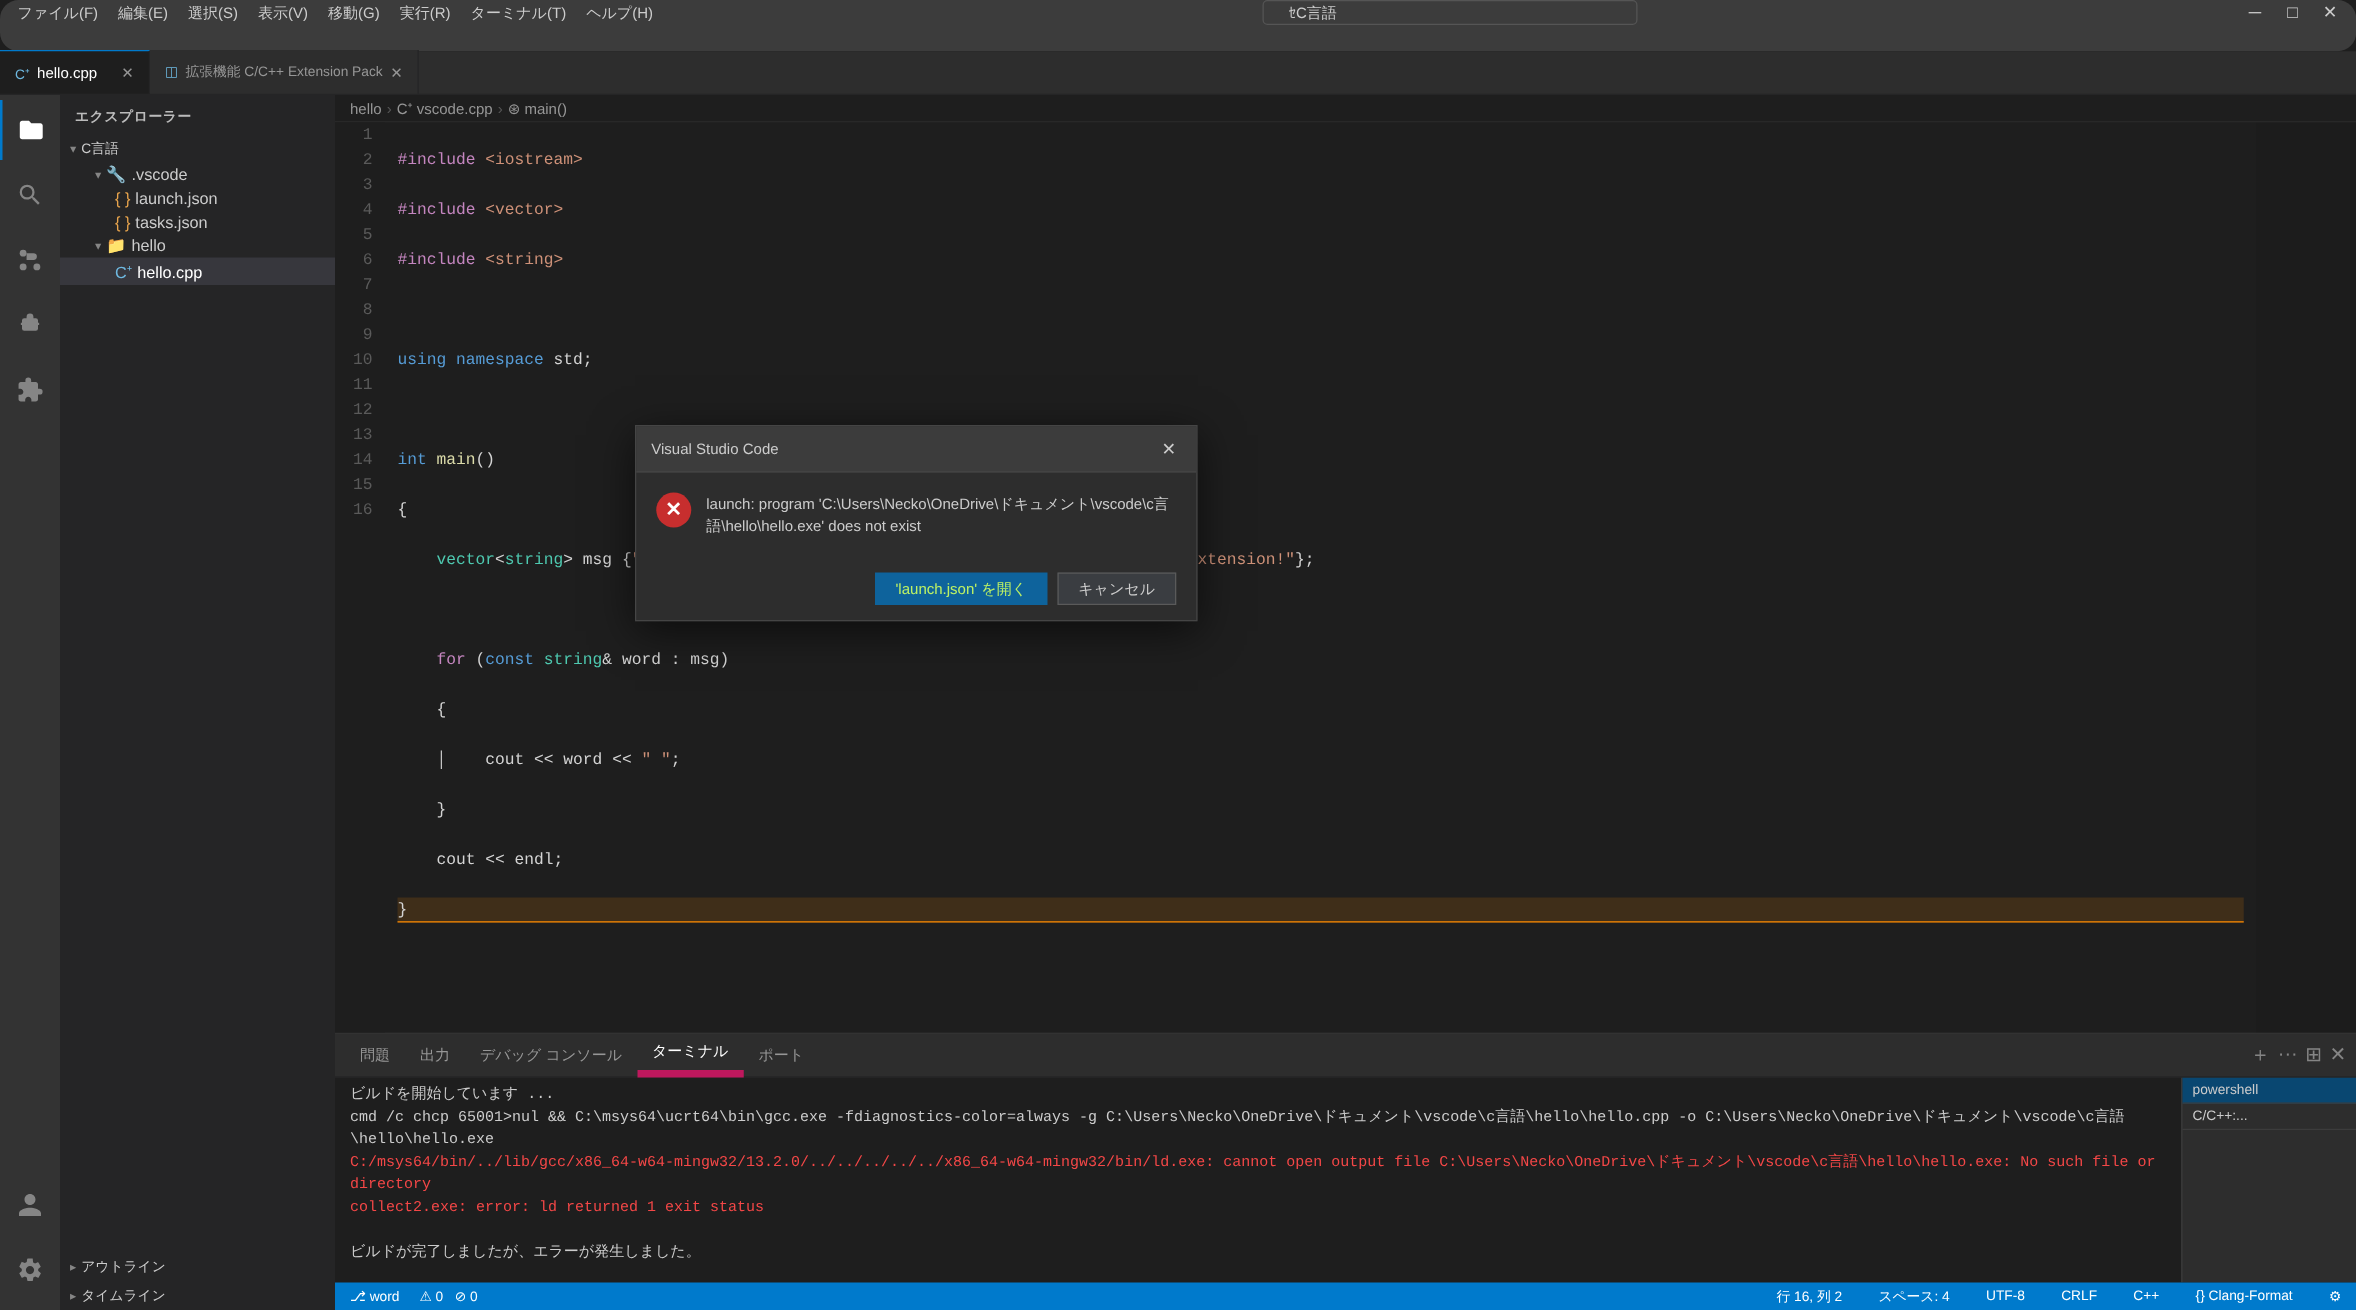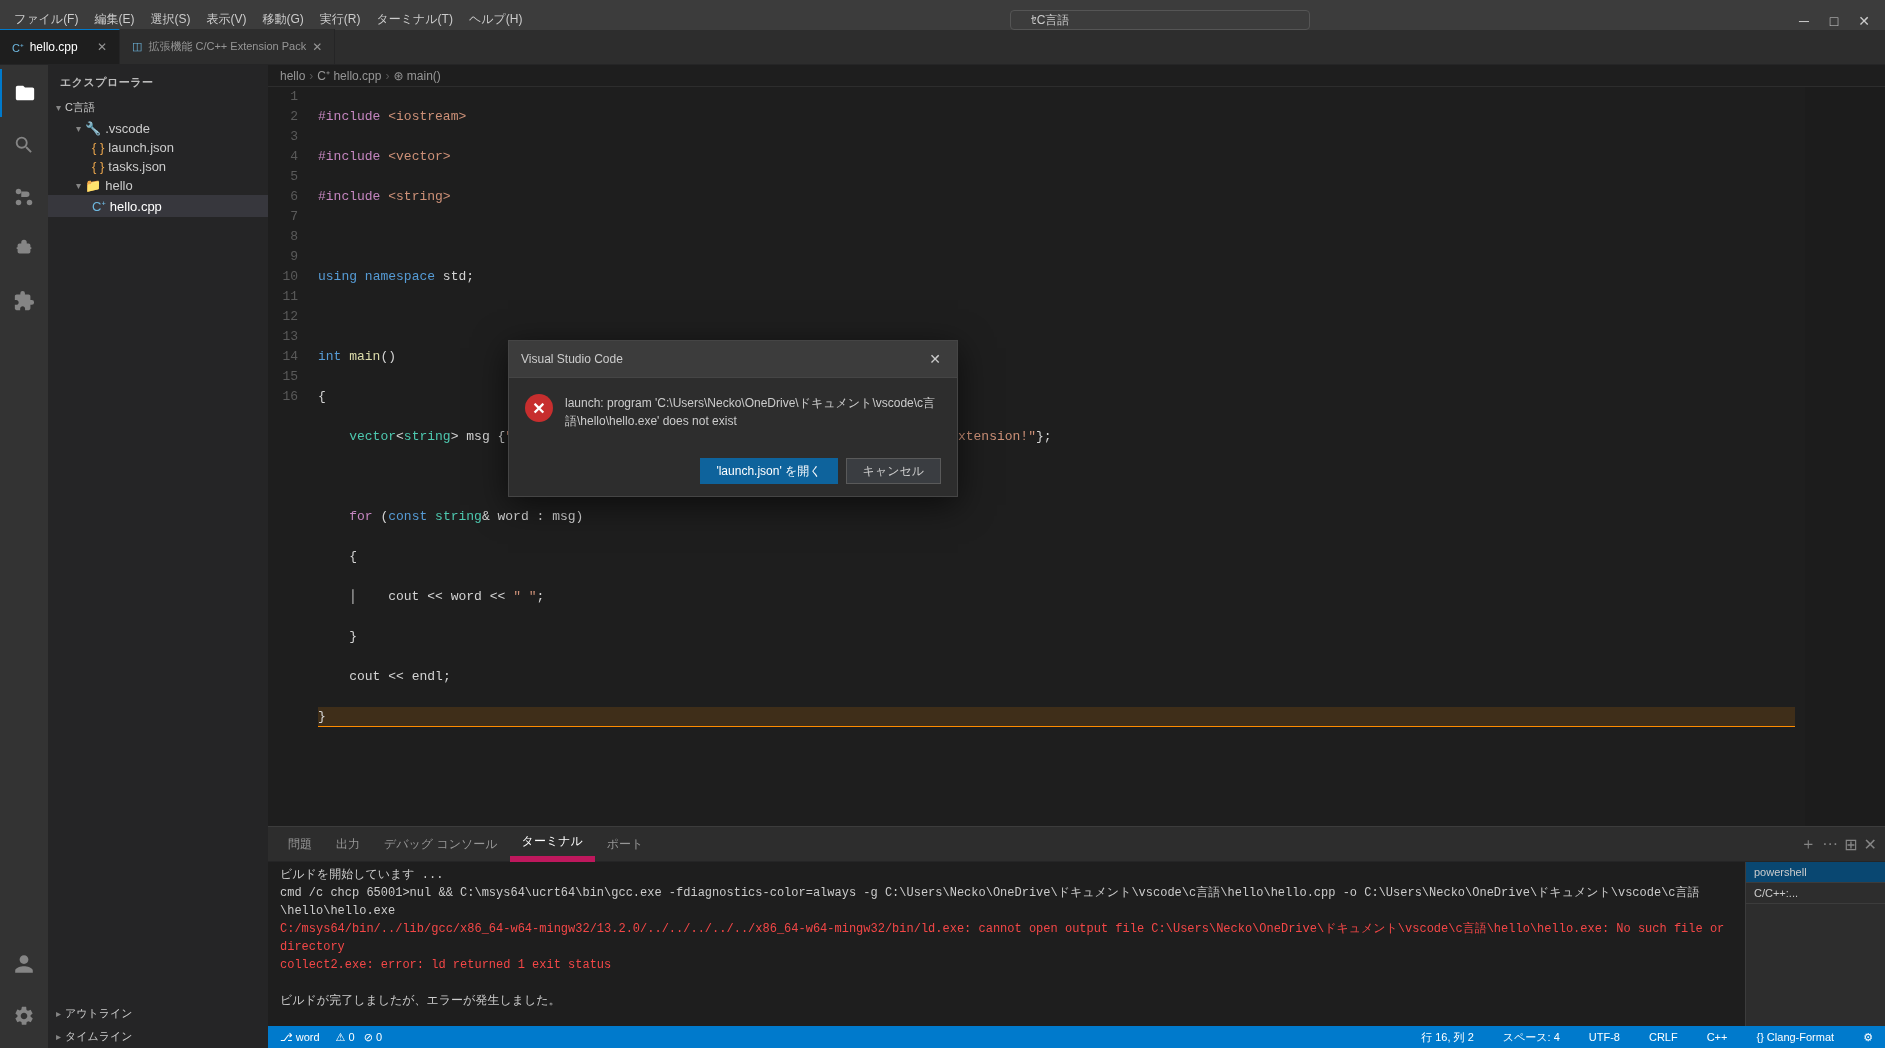--- a/index.html
+++ b/index.html
@@ -10,27 +10,28 @@
       font-family: 'Segoe UI', sans-serif;
       font-size: 12px;
       color: #cccccc;
       overflow: hidden;
       display: flex;
       flex-direction: column;
     }
 
     
     .title-bar {
-      height: 30px;
+      height: 41px;
       background: #3c3c3c;
       display: flex;
-      align-items: flex-end;
+      align-items: flex-start;
       flex-shrink: 0;
       padding: 0 8px;
       gap: 8px;
+      border-radius: 15px;
     }
     .title-bar-menus {
       display: flex;
       gap: 4px;
       font-size: 12px;
       color: #cccccc;
     }
     .title-bar-menus span {
       padding: 2px 6px;
       cursor: pointer;
@@ -446,21 +447,21 @@
     }
     .dialog-btn {
       padding: 4px 16px;
       font-size: 12px;
       cursor: pointer;
       border: none;
       height: 26px;
     }
     .dialog-btn.primary {
       background: #0e639c;
-      color: #ffffff;
+      color: #bef264;
       text-align: right;
     }
     .dialog-btn.secondary {
       background: #3a3d41;
       color: #cccccc;
       border: 1px solid #5a5a5a;
     }
     .terminal-line-error { color: #f44747; }
     .terminal-line-cmd { color: #cccccc; }
   </style>
@@ -584,21 +585,21 @@
       <span class="chevron">▸</span>
       <span>タイムライン</span>
     </div>
   </div>
 
   <div class="editor-area">
 
     <div class="breadcrumb">
       <span>hello</span>
       <span class="bc-sep">›</span>
-      <span>C⁺ hello.cpp</span>
+      <span>C⁺ vscode.cpp</span>
       <span class="bc-sep">›</span>
       <span>⊛ main()</span>
     </div>
 
     <div class="code-editor">
       <div class="line-numbers">
         <div>1</div>
         <div>2</div>
         <div>3</div>
         <div>4</div>

